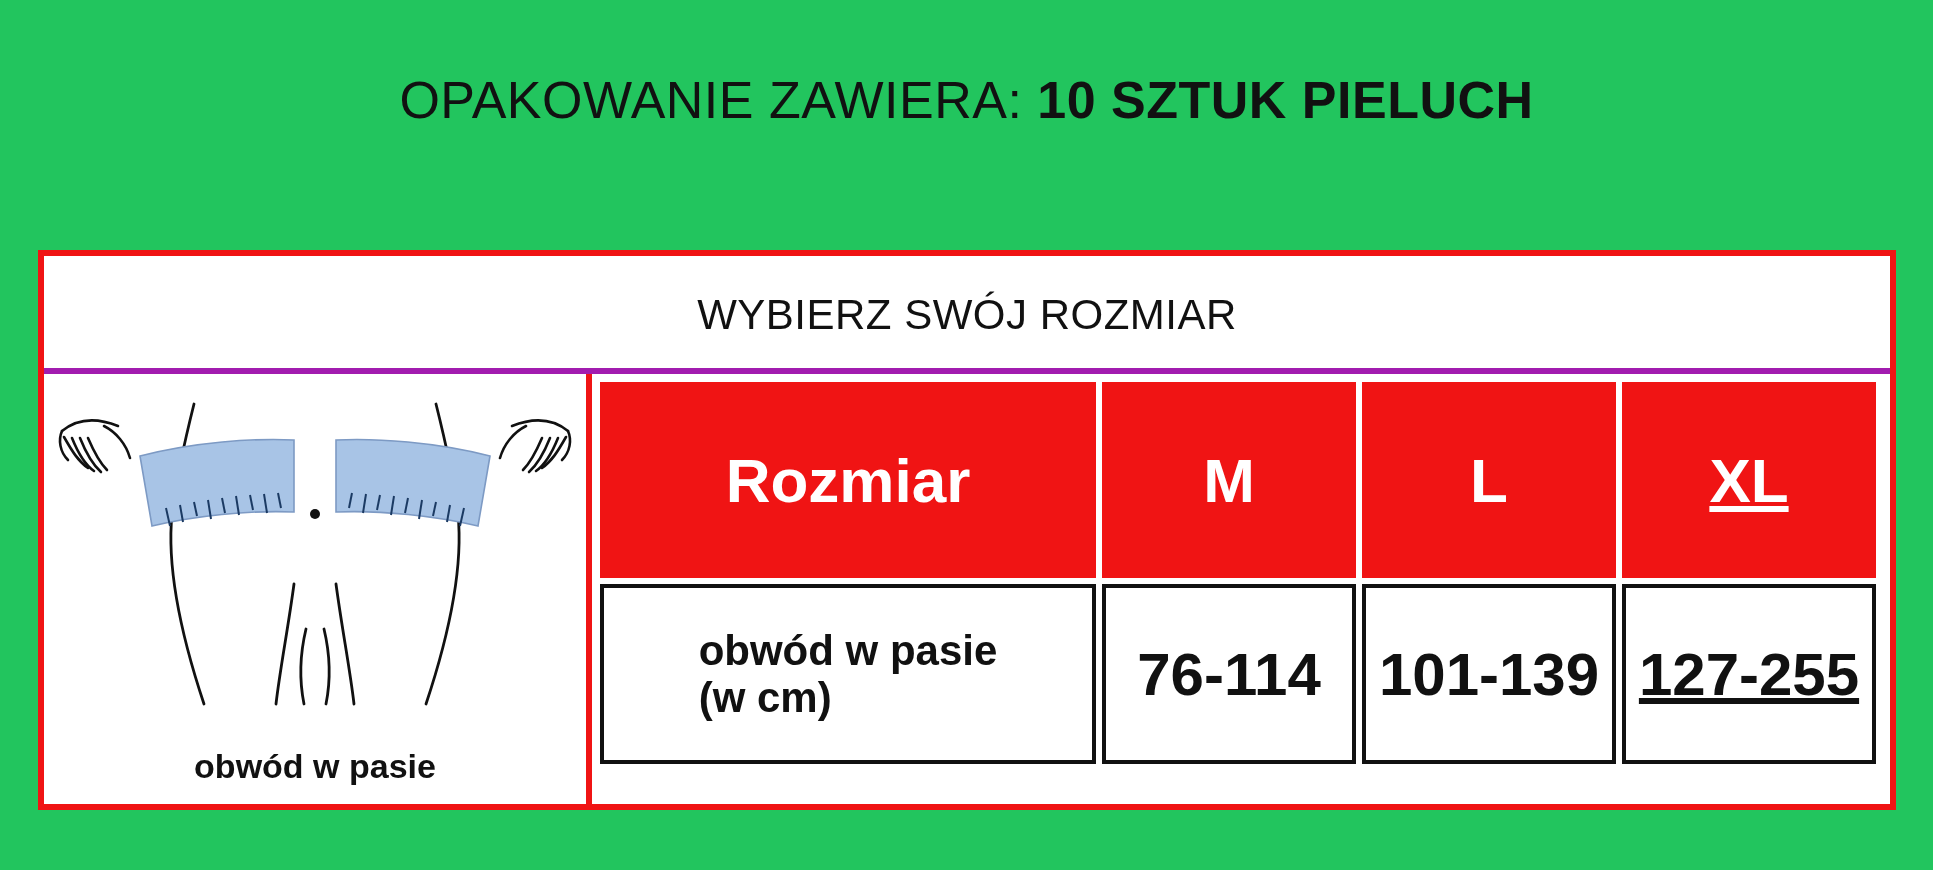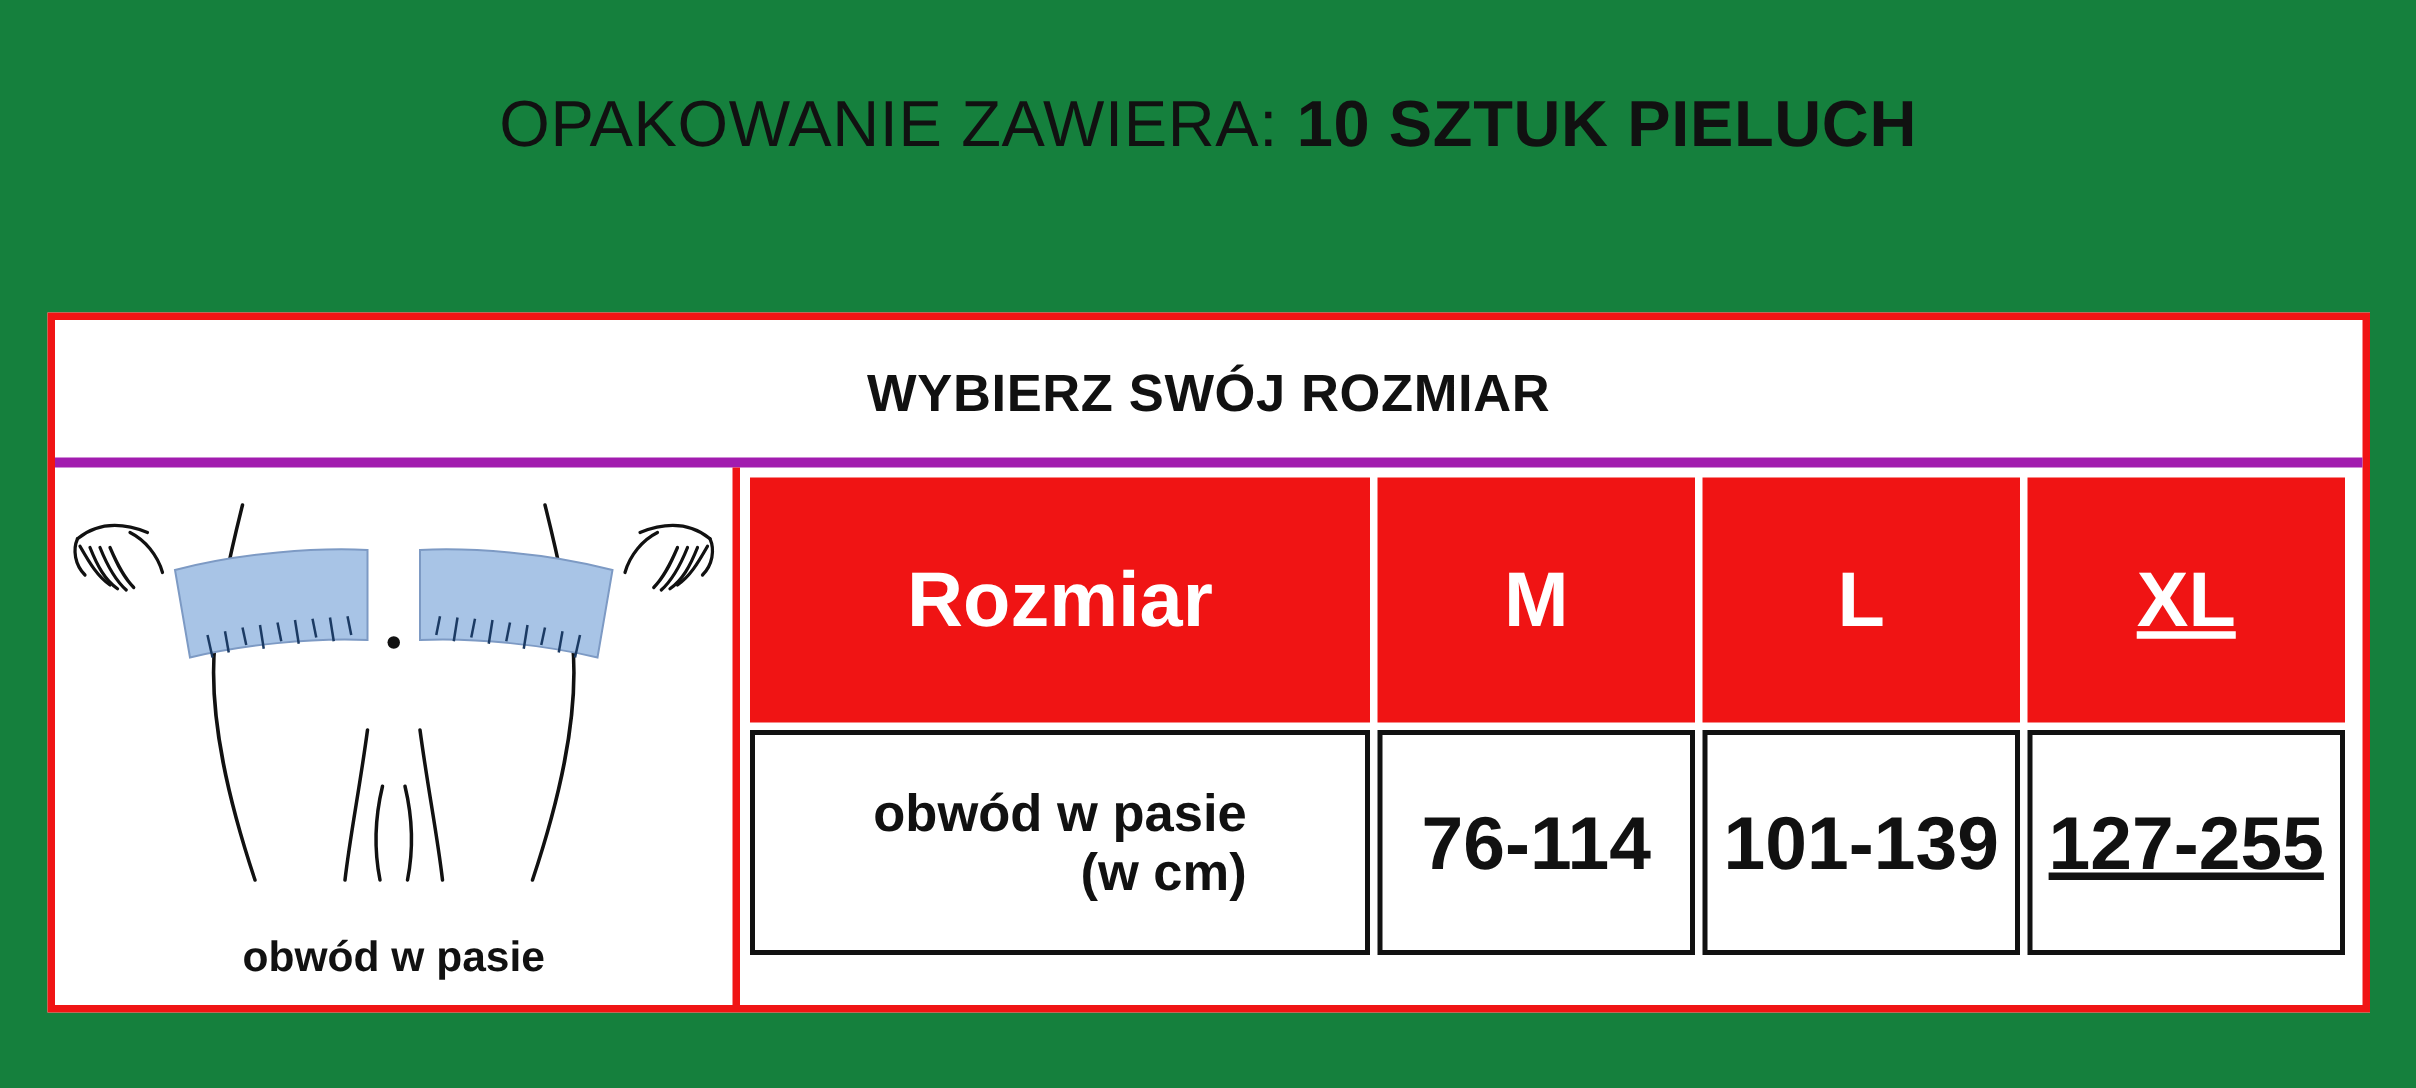--- a/index.html
+++ b/index.html
@@ -12,21 +12,21 @@
     height: 870px;
     font-family: "Liberation Sans", sans-serif;
     color: #111111;
     overflow: hidden;
   }
 
   .page {
     position: relative;
     width: 1933px;
     height: 870px;
-    background: #15803d;
+    background: #22c55e;
   }
 
   
   .headline {
     position: absolute;
     left: 0;
     top: 70px;
     width: 1933px;
     text-align: center;
     font-size: 52px;
@@ -47,23 +47,23 @@
     border: 6px solid #f01414;
     box-sizing: border-box;
     background: #ffffff;
   }
 
   .table-title {
     height: 118px;
     line-height: 118px;
     text-align: center;
     font-size: 42px;
-    font-weight: 700;
-    color: #111111;
-    border-bottom: 8px solid #a21caf;
+    font-weight: 400;
+    color: #111111;
+    border-bottom: 6px solid #a21caf;
     box-sizing: border-box;
     letter-spacing: 0.5px;
   }
 
   .table-body {
     display: flex;
     height: 430px;
     box-sizing: border-box;
   }
 
@@ -105,21 +105,21 @@
     display: flex;
     flex: 1 1 0;
   }
   .grid-row.head { flex: 0 0 196px; }
   .grid-row.data { flex: 0 0 180px; margin-top: 6px; }
 
   .cell {
     display: flex;
     align-items: center;
     justify-content: center;
-    text-align: right;
+    text-align: left;
     box-sizing: border-box;
   }
   .cell + .cell { margin-left: 6px; }
 
   .c-label { flex: 0 0 496px; }
   .c-m     { flex: 0 0 254px; }
   .c-l     { flex: 0 0 254px; }
   .c-xl    { flex: 0 0 254px; text-decoration: underline; }
 
   .head .cell {

